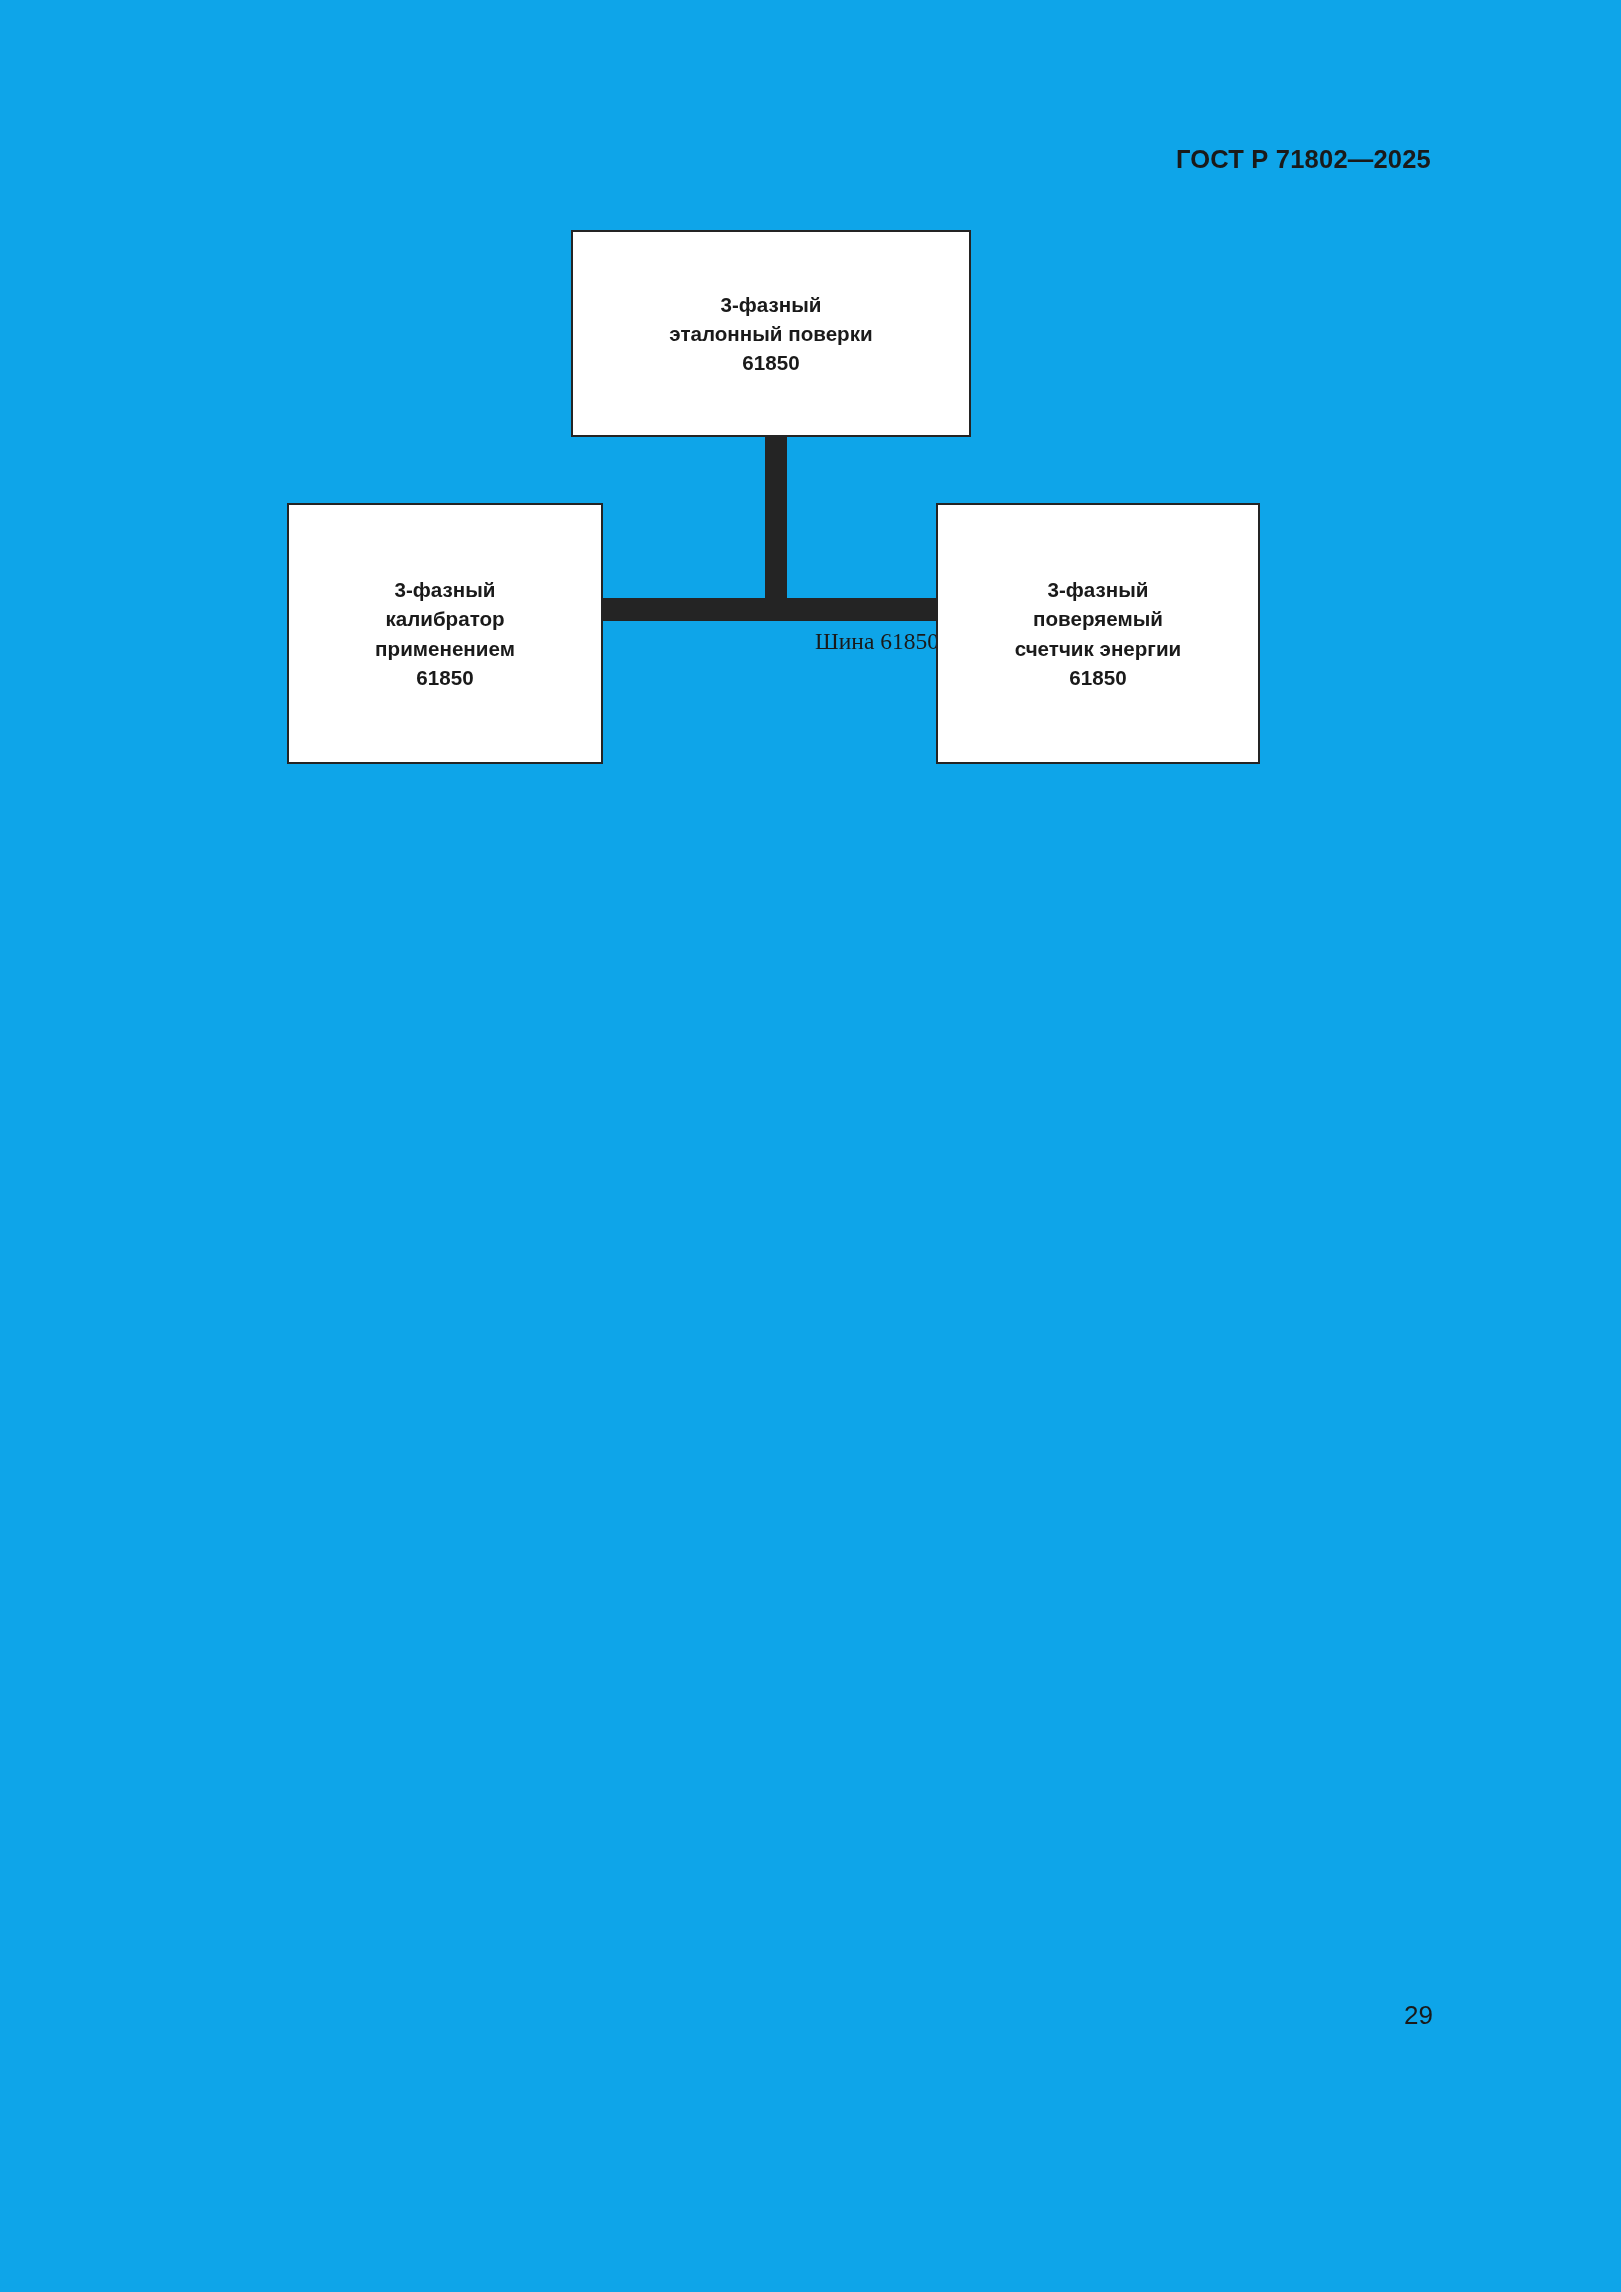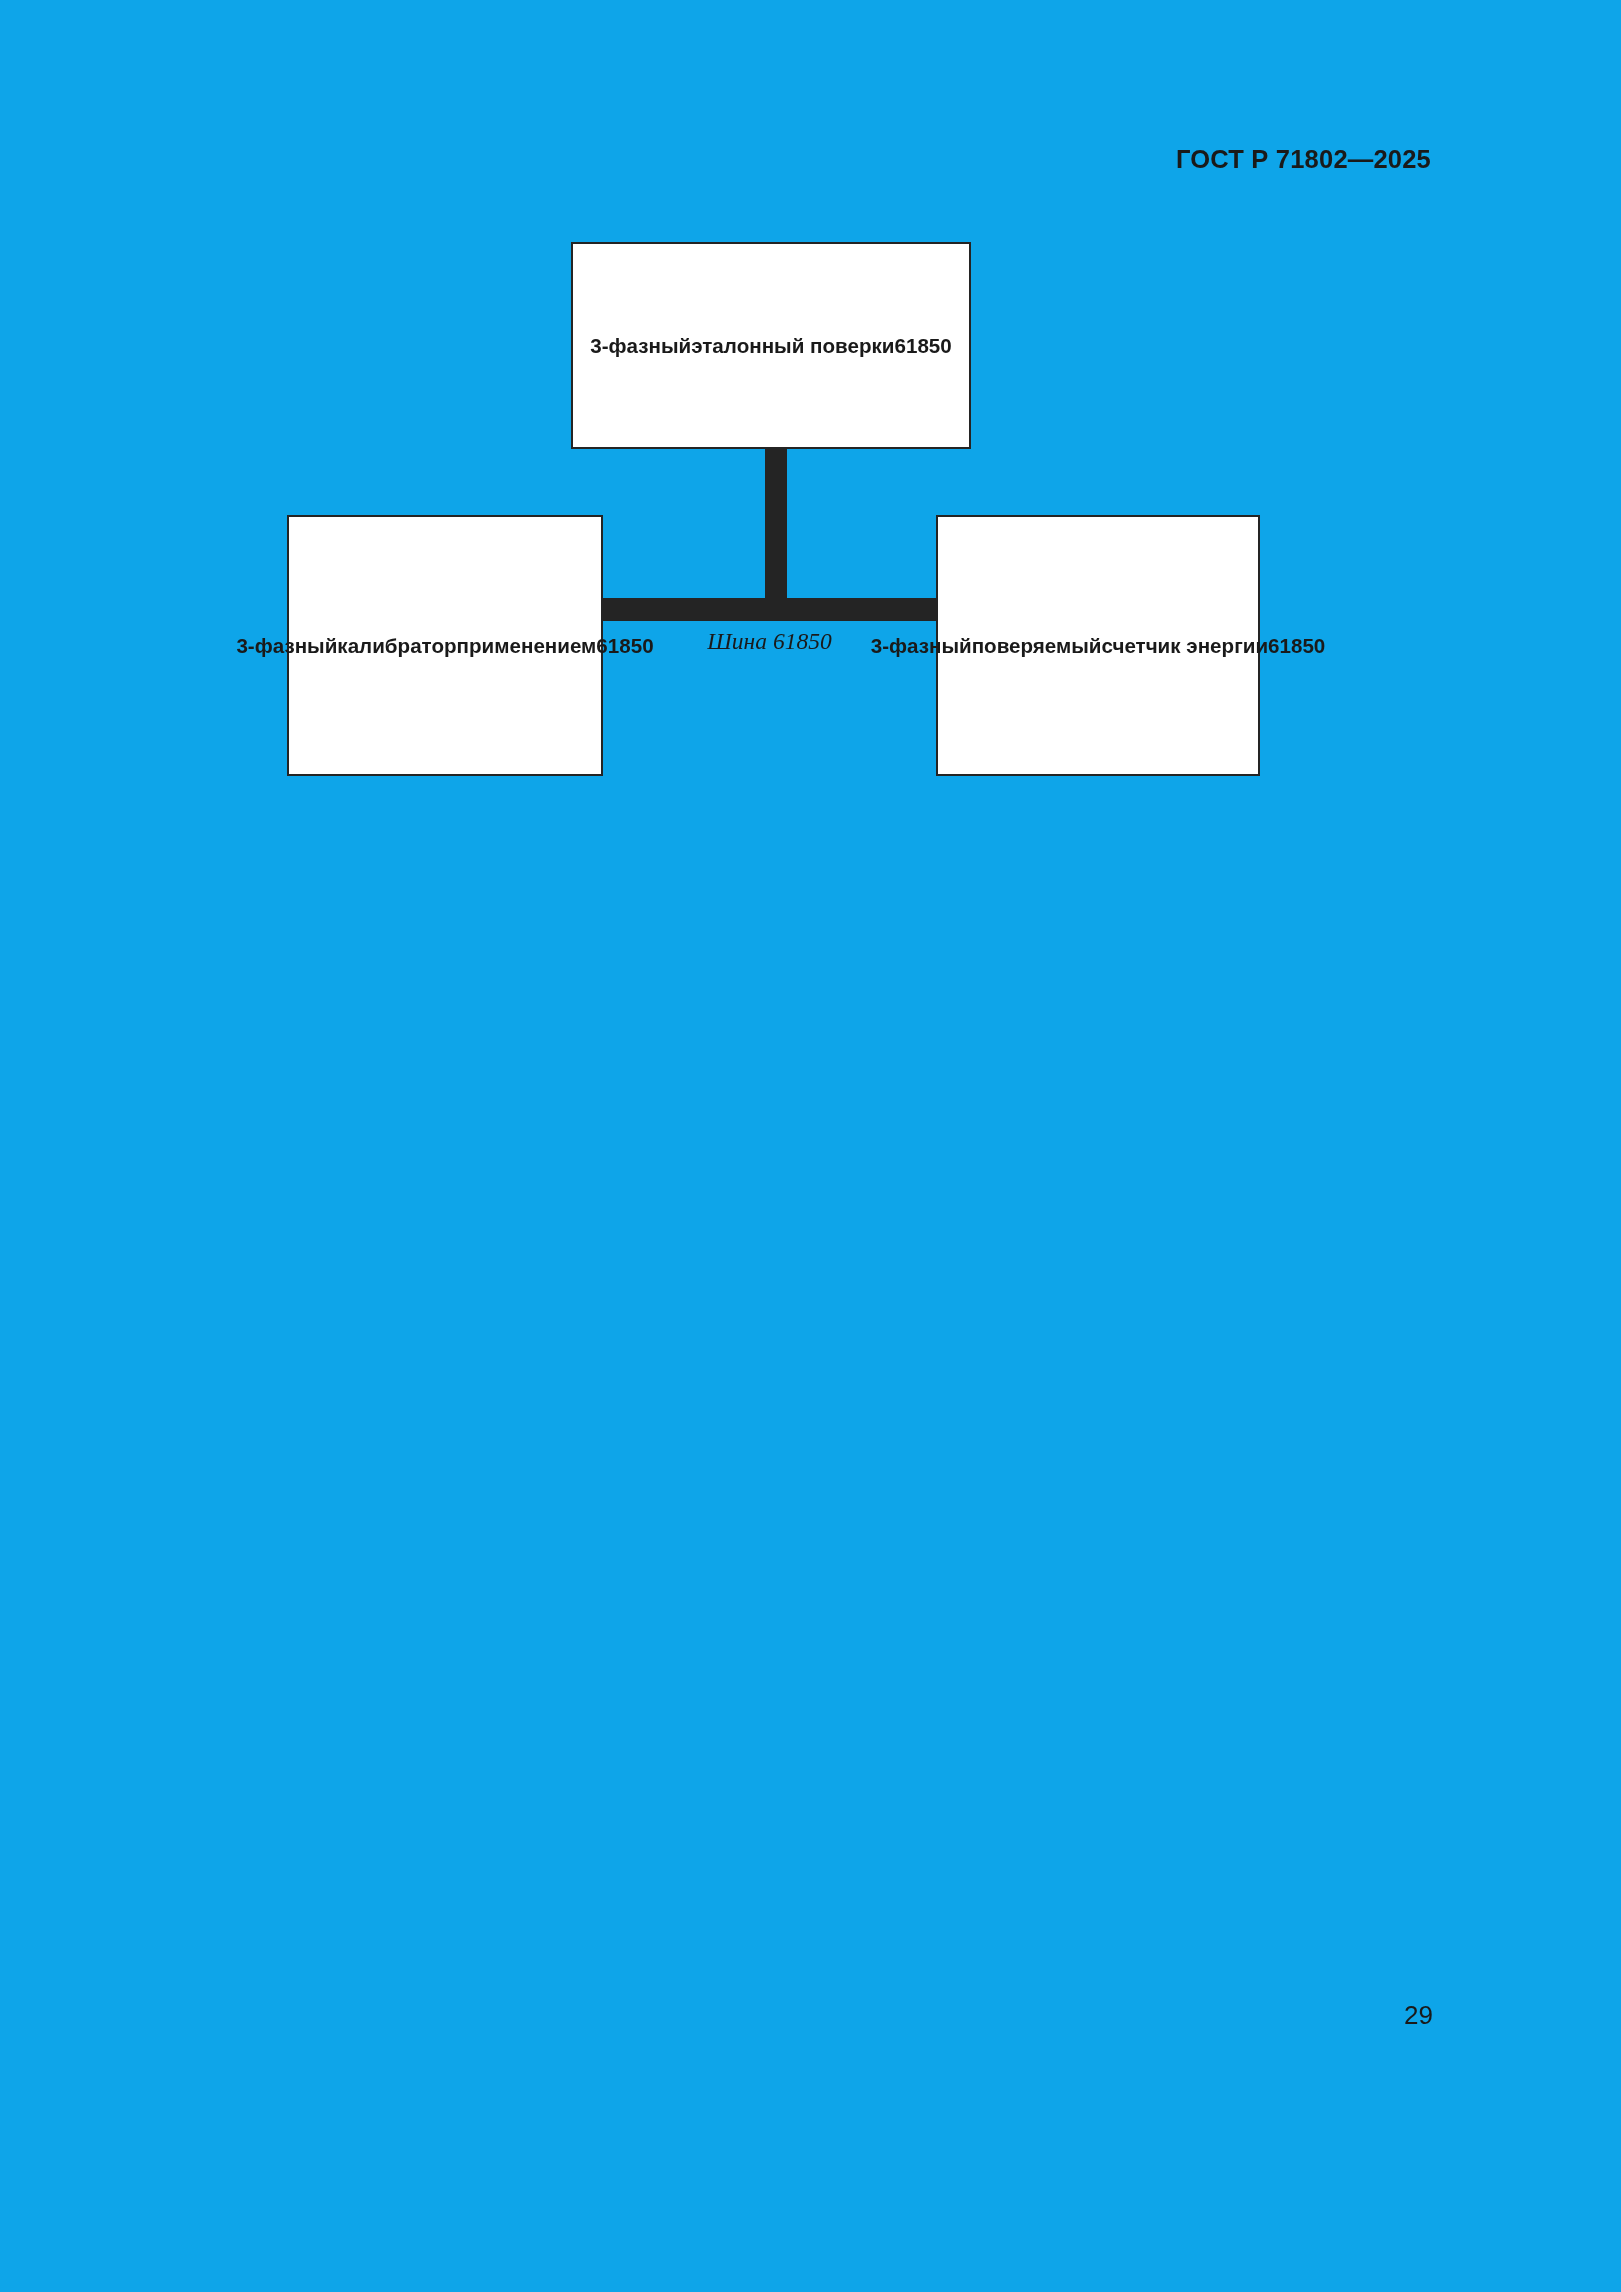--- a/index.html
+++ b/index.html
@@ -40,30 +40,29 @@
     width: 1621px;
     height: 843px;
   }
 
   .node {
     position: absolute;
     box-sizing: border-box;
     border: 2.9px solid #242424;
     background: #ffffff;
     display: flex;
-    flex-direction: row;
+    flex-direction: column;
     align-items: center;
     justify-content: center;
     text-align: center;
     font-size: 20.6px;
     font-weight: bold;
     line-height: 1.42;
     color: #1a1a1a;
     z-index: 3;
-    margin-top: 12px;
   }
   .node .line { display: block; white-space: nowrap; }
 
   #node-reference-meter {
     left: 571px;
     top: 230px;
     width: 400px;
     height: 207px;
   }
   #node-calibrator {
@@ -96,28 +95,27 @@
     top: 598px;
     width: 339px;
     height: 22.5px;
   }
 
   .bus-label {
     position: absolute;
     left: 600px;
     top: 628px;
     width: 339px;
-    text-align: center;
+    text-align: right;
     font-family: "Liberation Serif", serif;
     font-size: 23.5px;
     font-weight: normal;
     color: #1a1a1a;
     white-space: nowrap;
     z-index: 2;
-    font-style: italic;
   }
 
   
   .figure-caption {
     position: absolute;
     left: 178px;
     top: 781px;
     width: 1274px;
     font-size: 21.6px;
     line-height: 1.3;

